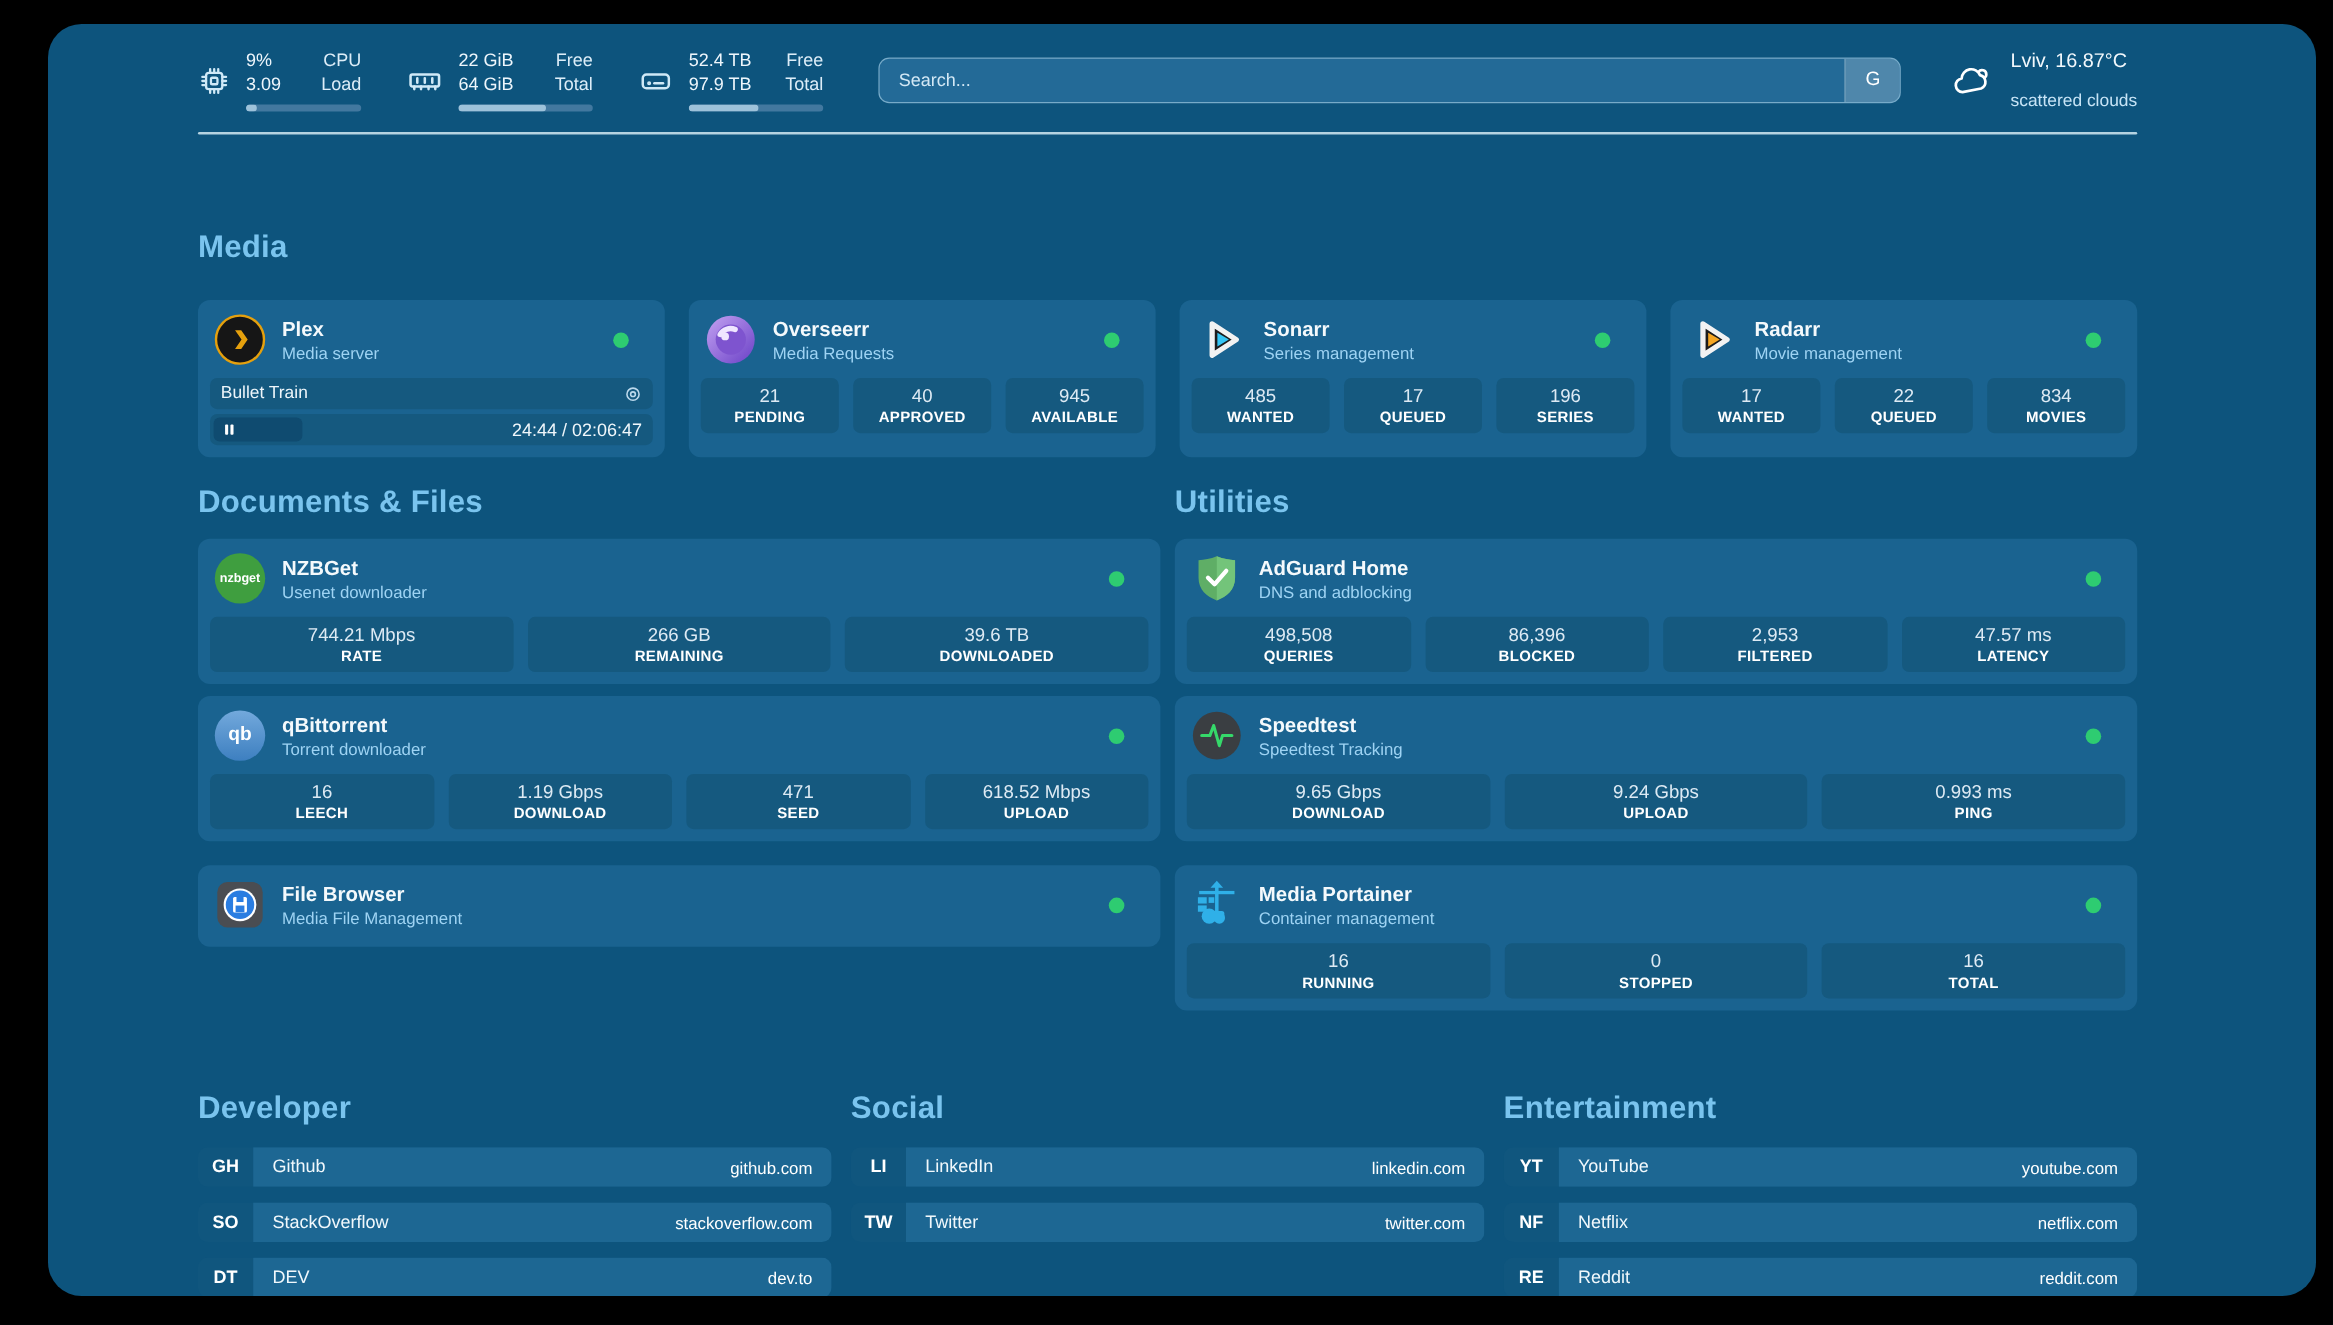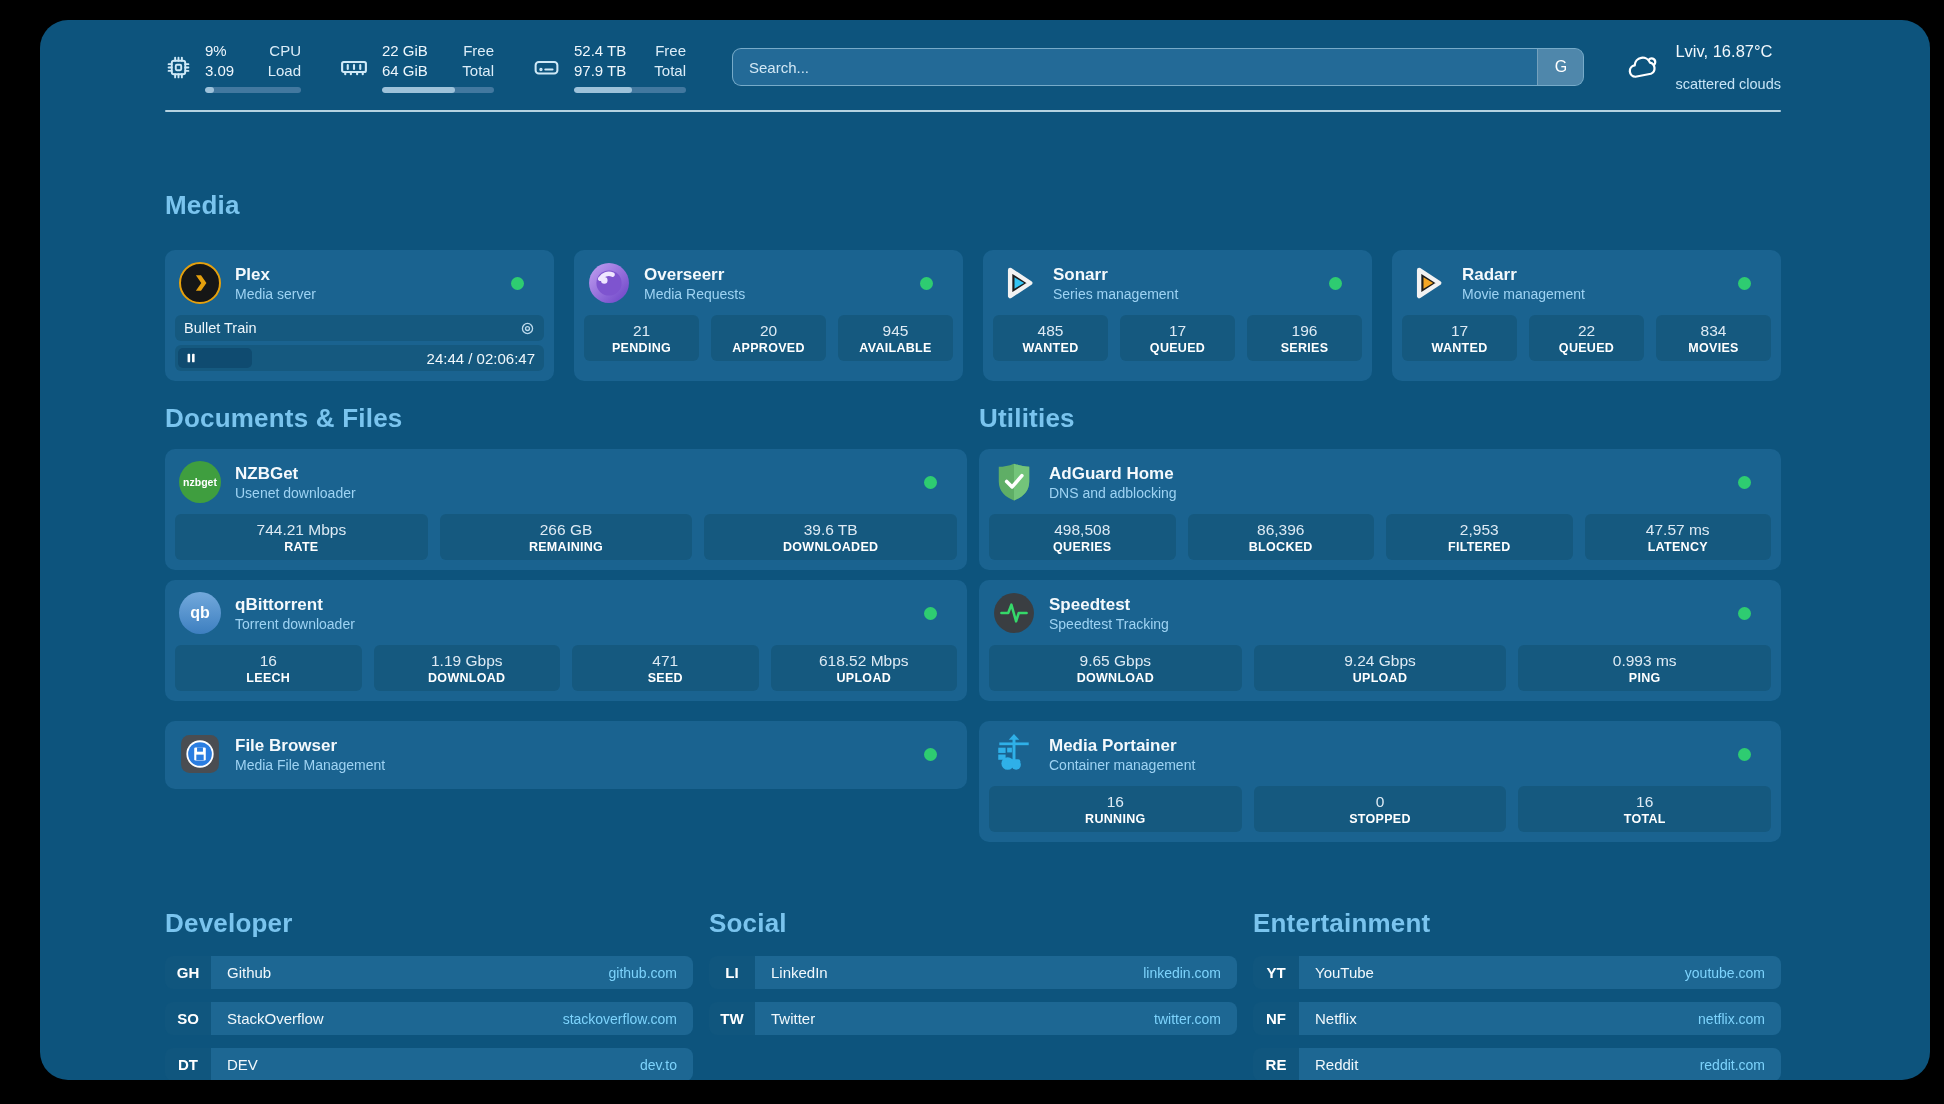--- a/index.html
+++ b/index.html
@@ -80,21 +80,21 @@
 
   
   .bookmarks { margin-top:66px; display:grid; grid-template-columns:repeat(3,1fr); gap:16px; }
   .bm-head { margin-bottom:17px; }
   .bm-list { display:flex; flex-direction:column; gap:13px; }
   .bm-row { height:33px; display:flex; border-radius:8px; overflow:hidden; cursor:pointer; }
   .bm-abbr { width:46px; flex:0 0 46px; background:#10567e; color:#fff; font-weight:700; font-size:15px;
     display:flex; align-items:center; justify-content:center; }
   .bm-body { flex:1; background:#1d6793; display:flex; align-items:center; padding:12px 16px; }
   .bm-name { font-size:15px; color:#f1f8fc; }
-  .bm-url { margin-left:auto; font-size:14px; color:#7dd3fc; }
+  .bm-url { margin-left:auto; font-size:14px; color:#ffffff; }
 </style>
 </head>
 <body>
 
 <div class="frame">
   <div class="inner">
 
     <div class="topbar">
       <div class="hw-group">
 
@@ -255,21 +255,21 @@
             <div class="app-sub">Media Requests</div>
           </div>
           <span class="status-dot" style="background: rgb(46, 204, 113);"></span>
         </div>
         <div class="stats-row">
           <div class="stat-tile">
             <div class="stat-value">21</div>
             <div class="stat-label">PENDING</div>
           </div>
           <div class="stat-tile">
-            <div class="stat-value">20</div>
+            <div class="stat-value">40</div>
             <div class="stat-label">APPROVED</div>
           </div>
           <div class="stat-tile">
             <div class="stat-value">945</div>
             <div class="stat-label">AVAILABLE</div>
           </div>
         </div>
       </div>
 
       <div class="card">

